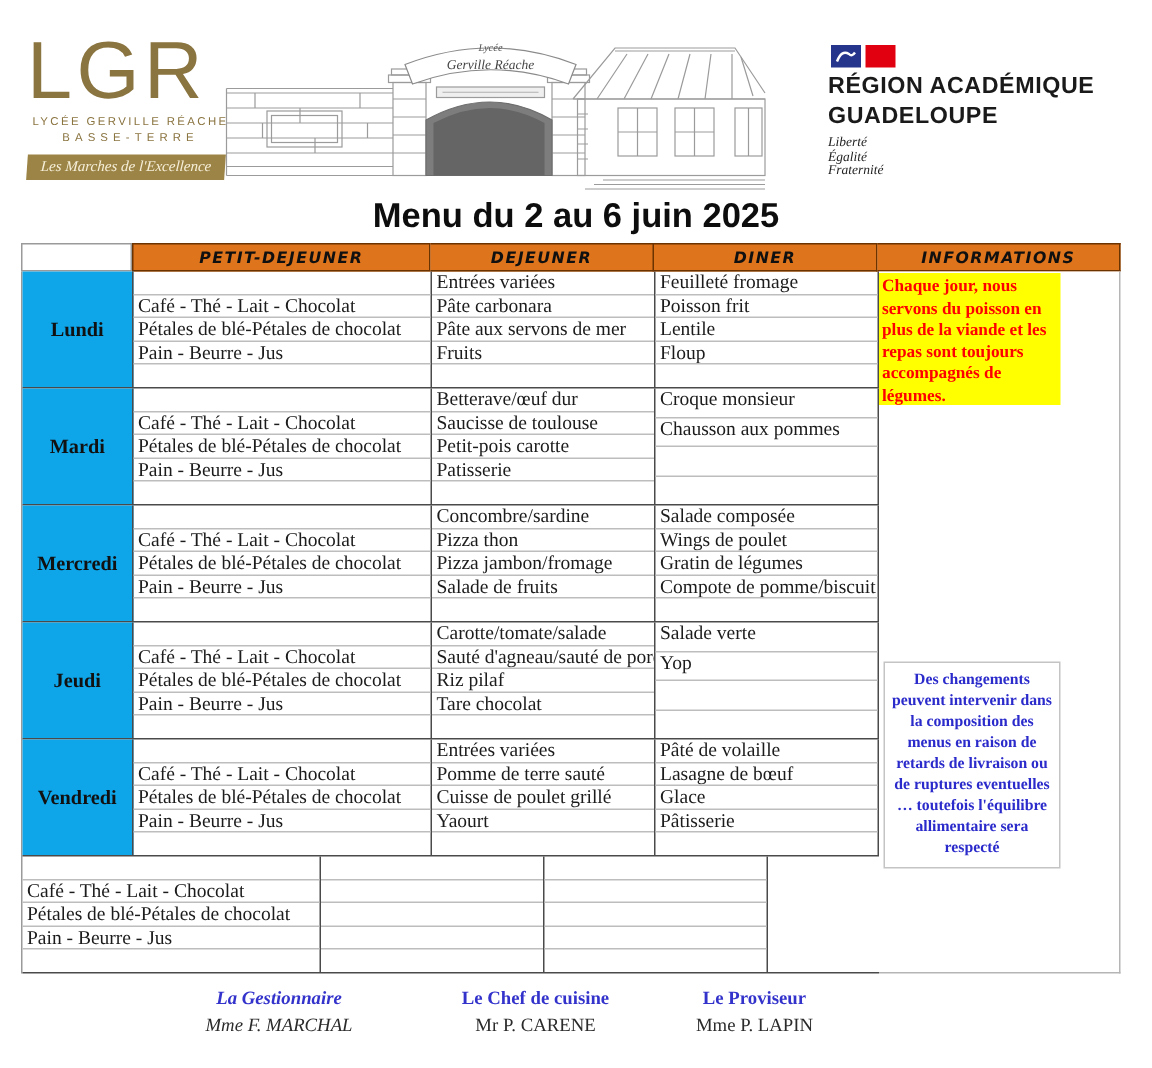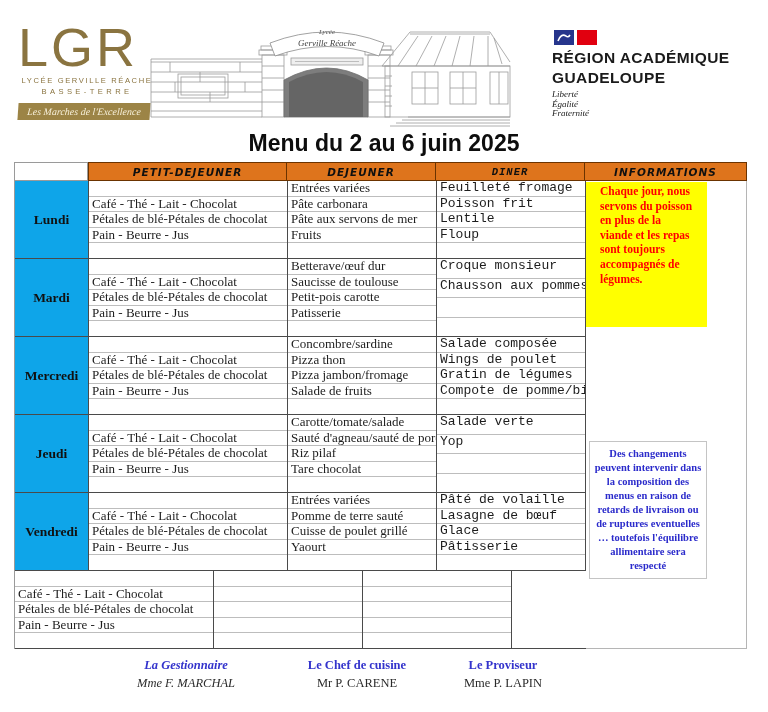--- a/index.html
+++ b/index.html
@@ -34,41 +34,41 @@
 
   
   .menu-table { position:absolute; left:14px; top:162px; width:733px; }
   .hdr-row { display:flex; height:19px; box-sizing:border-box; }
   .hdr-cell { box-sizing:border-box; display:flex; align-items:center; justify-content:center;
               background:#DE741C; border-top:1px solid #6b3300; border-bottom:1px solid #6b3300;
               border-right:1px solid #6b3300;
               font-family:"DejaVu Sans", sans-serif; font-style:italic; font-weight:bold;
               font-size:10.5px; letter-spacing:1px; color:#101010; }
   .hdr-day { background:#ffffff; border:1px solid #9a9a9a; }
-  .w-day{width:74px;} .w-bf{width:199px;} .w-lu{width:149px;} .w-di{width:149px;font-family:Liberation Mono, monospace;} .w-in{width:162px;}
+  .w-day{width:74px;} .w-bf{width:199px;} .w-lu{width:149px;} .w-di{width:149px;} .w-in{width:162px;}
   .hdr-cell.w-bf{border-left:1px solid #6b3300; box-sizing:border-box;}
 
   .tbl-body { display:flex; }
   .left-grid { width:571px; border-left:1px solid #9a9a9a; box-sizing:content-box; }
   .day-block { display:flex; height:78px; border-bottom:1px solid #4a4a4a; box-sizing:border-box; }
   .day-cell { box-sizing:border-box; width:74px; background:#0ea5e9; border-right:1px solid #4a4a4a;
               display:flex; align-items:center; justify-content:center;
               font-weight:bold; font-size:13.5px; color:#111; }
   .meal-col { box-sizing:border-box; display:flex; flex-direction:column; border-right:1px solid #4a4a4a; }
   .meal-col.w-bf{width:199px;} .meal-col.w-lu{width:149px;} .meal-col.w-di{width:149px;}
   .line { flex:1; box-sizing:border-box; border-bottom:1px solid #bdbdbd; padding-left:3px;
           font-size:13px; line-height:14.6px; color:#1c1c1c; white-space:nowrap; overflow:hidden; }
   .line:last-child { border-bottom:none; }
   .info-col { box-sizing:border-box; width:162px; border-right:1px solid #b5b5b5;
               border-bottom:1px solid #b5b5b5; background:#ffffff; }
 
   
-  .note-yellow { position:absolute; left:586px; top:182px; width:121px; height:145px;
+  .note-yellow { position:absolute; left:586px; top:182px; width:121px; height:88px;
                  background:#FFFF00; color:#FF0000; font-weight:bold; font-size:11.5px;
-                 line-height:14.6px; padding:2px 14px; box-sizing:border-box; }
+                 line-height:14.6px; padding:2px 2px; box-sizing:border-box; }
   .note-white { position:absolute; left:589px; top:441px; width:118px; min-height:126px;
                 background:#ffffff; border:1px solid #c4c4c4; color:#2B2BCB; font-weight:bold;
                 font-size:10.5px; line-height:14px; text-align:center; padding:5px 2px;
                 box-sizing:border-box; }
 
   
   .sig { position:absolute; top:658px; width:170px; text-align:center; }
   .sig-role { color:#3333CC; font-weight:bold; font-size:12.5px; }
   .sig-name { color:#2b2b2b; font-size:12.5px; margin-top:3px; }
   #sig-0{left:101px;font-style:italic;} #sig-1{left:272px;} #sig-2{left:418px;}

